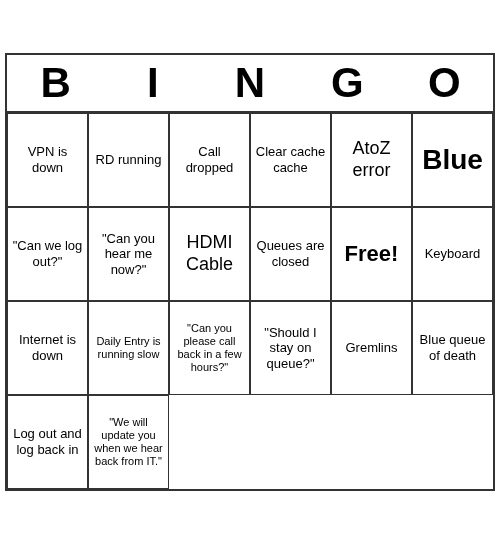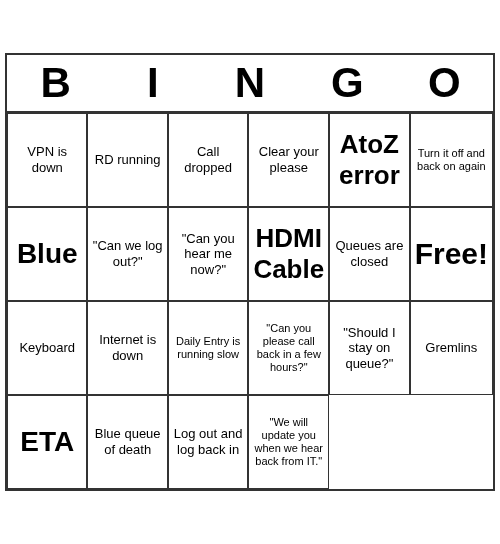--- a/index.html
+++ b/index.html
@@ -52,31 +52,31 @@
       justify-content: center;
       text-align: center;
       padding: 4px;
       height: 94px;
       font-size: 13px;
       line-height: 1.2;
       word-wrap: break-word;
     }
 
     .bingo-cell.large-text {
-      font-size: 26px;
-      font-weight: bold;
+      font-size: 18px;
+      font-weight: normal;
     }
 
     .bingo-cell.xlarge-text {
       font-size: 28px;
       font-weight: bold;
     }
 
     .bingo-cell.free {
-      font-size: 30px;
+      font-size: 22px;
       font-weight: bold;
     }
 
     .bingo-cell.small-text {
       font-size: 11px;
     }
   </style>
 </head>
 <body>
 
@@ -85,33 +85,31 @@
     <span>B</span>
     <span>I</span>
     <span>N</span>
     <span>G</span>
     <span>O</span>
   </div>
   <div class="bingo-grid" id="bingo-grid">
   <div class="bingo-cell">VPN is down</div>
       <div class="bingo-cell">RD running</div>
       <div class="bingo-cell">Call dropped</div>
-      <div class="bingo-cell">Clear your please</div>
+      <div class="bingo-cell">Clear cache cache</div>
       <div class="bingo-cell large-text">AtoZ error</div>
-      <div class="bingo-cell small-text">Turn it off and back on again</div>
       <div class="bingo-cell xlarge-text">Blue</div>
       <div class="bingo-cell">"Can we log out?"</div>
       <div class="bingo-cell">"Can you hear me now?"</div>
       <div class="bingo-cell large-text">HDMI Cable</div>
       <div class="bingo-cell">Queues are closed</div>
       <div class="bingo-cell free">Free!</div>
       <div class="bingo-cell">Keyboard</div>
       <div class="bingo-cell">Internet is down</div>
       <div class="bingo-cell small-text">Daily Entry is running slow</div>
       <div class="bingo-cell small-text">"Can you please call back in a few hours?"</div>
       <div class="bingo-cell">"Should I stay on queue?"</div>
       <div class="bingo-cell">Gremlins</div>
-      <div class="bingo-cell xlarge-text">ETA</div>
       <div class="bingo-cell">Blue queue of death</div>
       <div class="bingo-cell">Log out and log back in</div>
       <div class="bingo-cell small-text">"We will update you when we hear back from IT."</div>
     </div>
 </div>
 
 </body></html>

